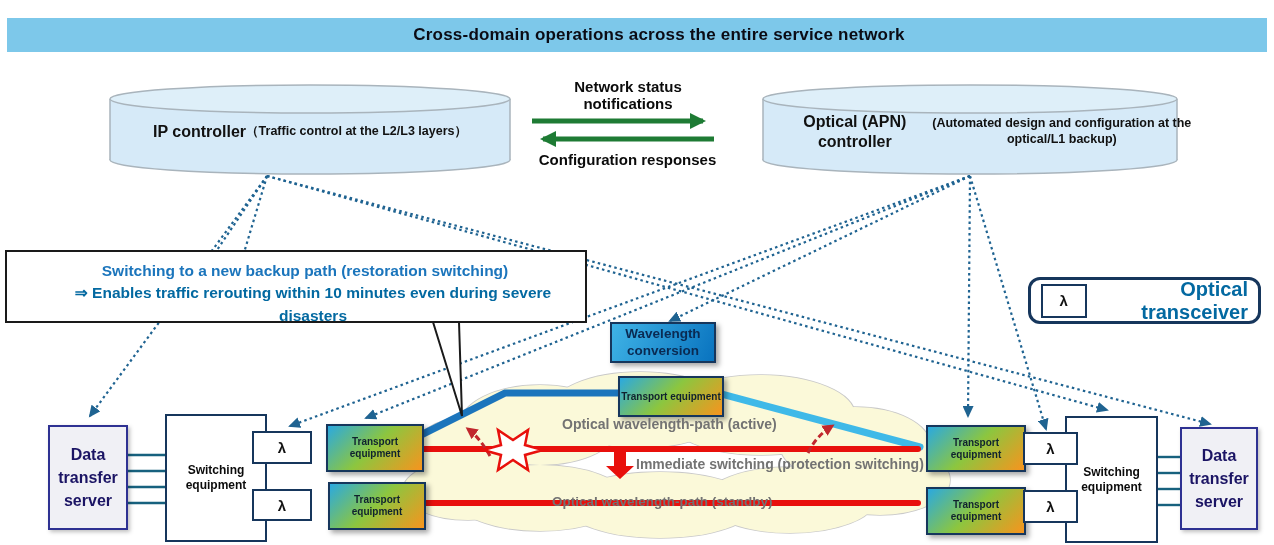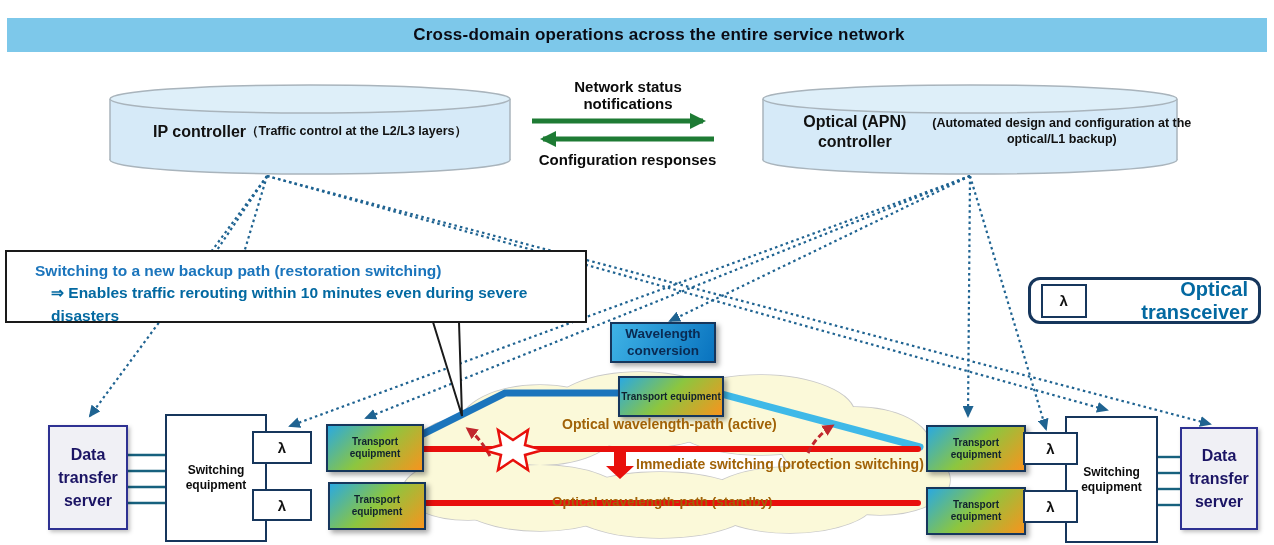--- a/index.html
+++ b/index.html
@@ -14,42 +14,42 @@
   .titlebar{left:7px;top:18px;width:1260px;height:34px;background:var(--title-bar);
     font-size:17px;letter-spacing:.2px;color:#0b0b14;padding-left:44px;}
   
   .cyltext{flex-direction:row;line-height:1.25;color:#111;}
   .cyltext .nm{font-size:16px;}
   .cyltext .ds{font-size:12.5px;}
   
   .exch{font-size:15px;color:#0b0b0b;line-height:1.15;}
   
   .callout{left:5px;top:250px;width:582px;height:73px;background:#fff;border:2px solid #1a1a1a;
-    padding:8px 10px 0 28px;font-size:15.5px;line-height:1.45;z-index:3;}
+    padding:8px 10px 0 28px;font-size:15.5px;line-height:1.45;z-index:3;text-align:center;}
   .callout .l1{color:var(--callout-blue);}
   .callout .l2{color:#0369a1;margin-left:16px;}
   
   .legend{left:1028px;top:277px;width:233px;height:47px;background:#fff;border:3px solid var(--navy);
     border-radius:12px;display:flex;align-items:center;padding:0 10px;gap:12px;z-index:3;}
   .legend .lbox{width:50px;height:30px;border:2.5px solid var(--navy);background:#fff;
     display:flex;align-items:center;justify-content:center;font-size:15px;color:#111;}
   .legend .ltxt{font-size:20px;color:#0369a1;text-align:right;}
   
   .transport{background:linear-gradient(135deg,var(--grad-a) 0%,var(--grad-b) 48%,var(--grad-c) 100%);
     border:2px solid var(--navy);box-shadow:3px 3px 5px rgba(0,0,0,.35);
     font-size:10px;line-height:1.2;color:#10222e;margin-left:8px;}
   .wconv{background:linear-gradient(115deg,var(--wc-a) 0%,var(--wc-b) 100%);
     border:2px solid var(--navy);box-shadow:3px 3px 5px rgba(0,0,0,.35);
     font-size:13.5px;line-height:1.2;color:#0a2a52;}
   .lambda{background:#fff;border:2px solid var(--navy);font-size:15px;color:#111;z-index:3;}
   .switching{background:#fff;border:2.5px solid var(--navy);font-size:12px;line-height:1.25;color:#0b0b0b;}
   .dts{background:#F0F0F5;border:2px solid var(--dts-border);font-size:16px;line-height:1.45;
     color:var(--dts-text);box-shadow:2px 2px 4px rgba(0,0,0,.25);}
   
-  .pathlbl{font-size:13.5px;color:#a16207;white-space:nowrap;z-index:2;}
+  .pathlbl{font-size:13.5px;color:#737373;white-space:nowrap;z-index:2;}
   
   .dotted{fill:none;stroke:var(--dotted);stroke-width:2.2;stroke-dasharray:2.5 3.2;marker-end:url(#ah-teal);}
   .dotted.noarrow{marker-end:none;}
   .greenline{stroke:var(--green);stroke-width:5;marker-end:url(#ah-green);}
   .blue-dark{stroke:var(--blue-dark);stroke-width:7;fill:none;stroke-linecap:round;}
   .blue-light{stroke:var(--blue-light);stroke-width:7;fill:none;stroke-linecap:round;}
   .redline{stroke:var(--red);stroke-width:6;fill:none;stroke-linecap:round;}
   .redcurve{stroke:var(--dark-red);stroke-width:3;fill:none;stroke-dasharray:6 3.5;marker-end:url(#ah-red);}
   .cloud-stroke{fill:var(--cloud);stroke:#C9C9C9;stroke-width:1.6;}
   .cloud-fill{fill:var(--cloud);stroke:none;}

